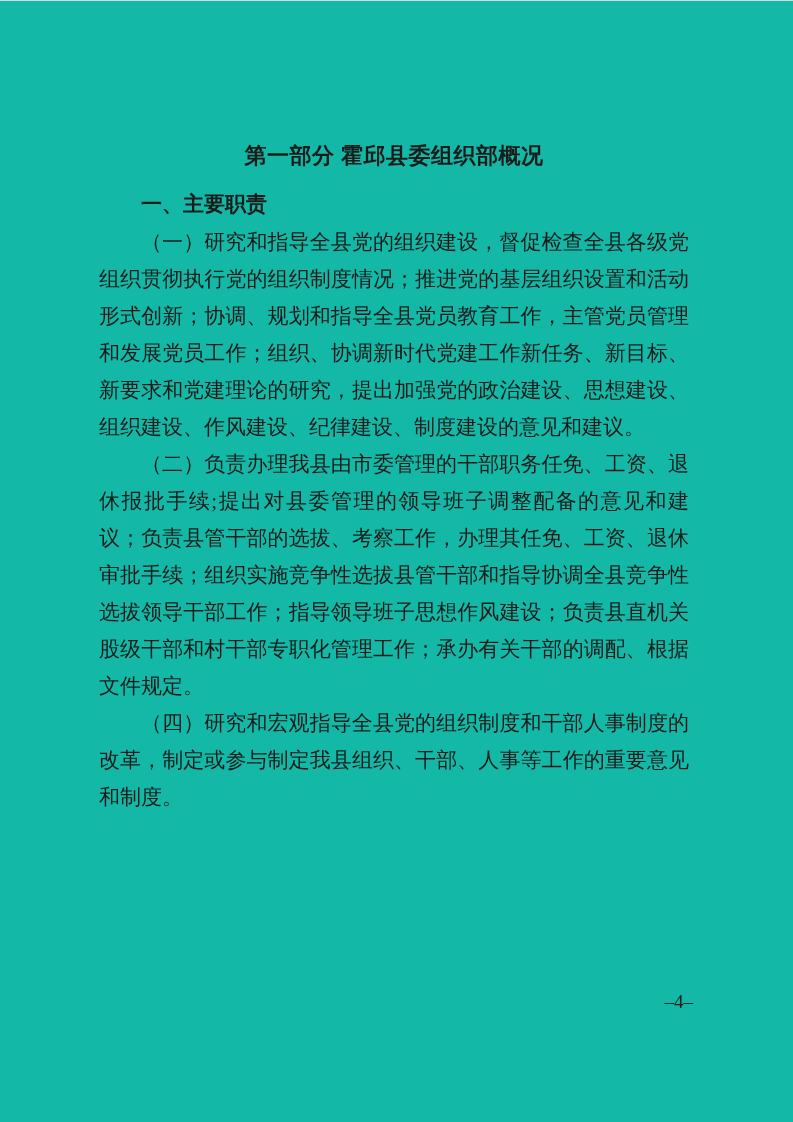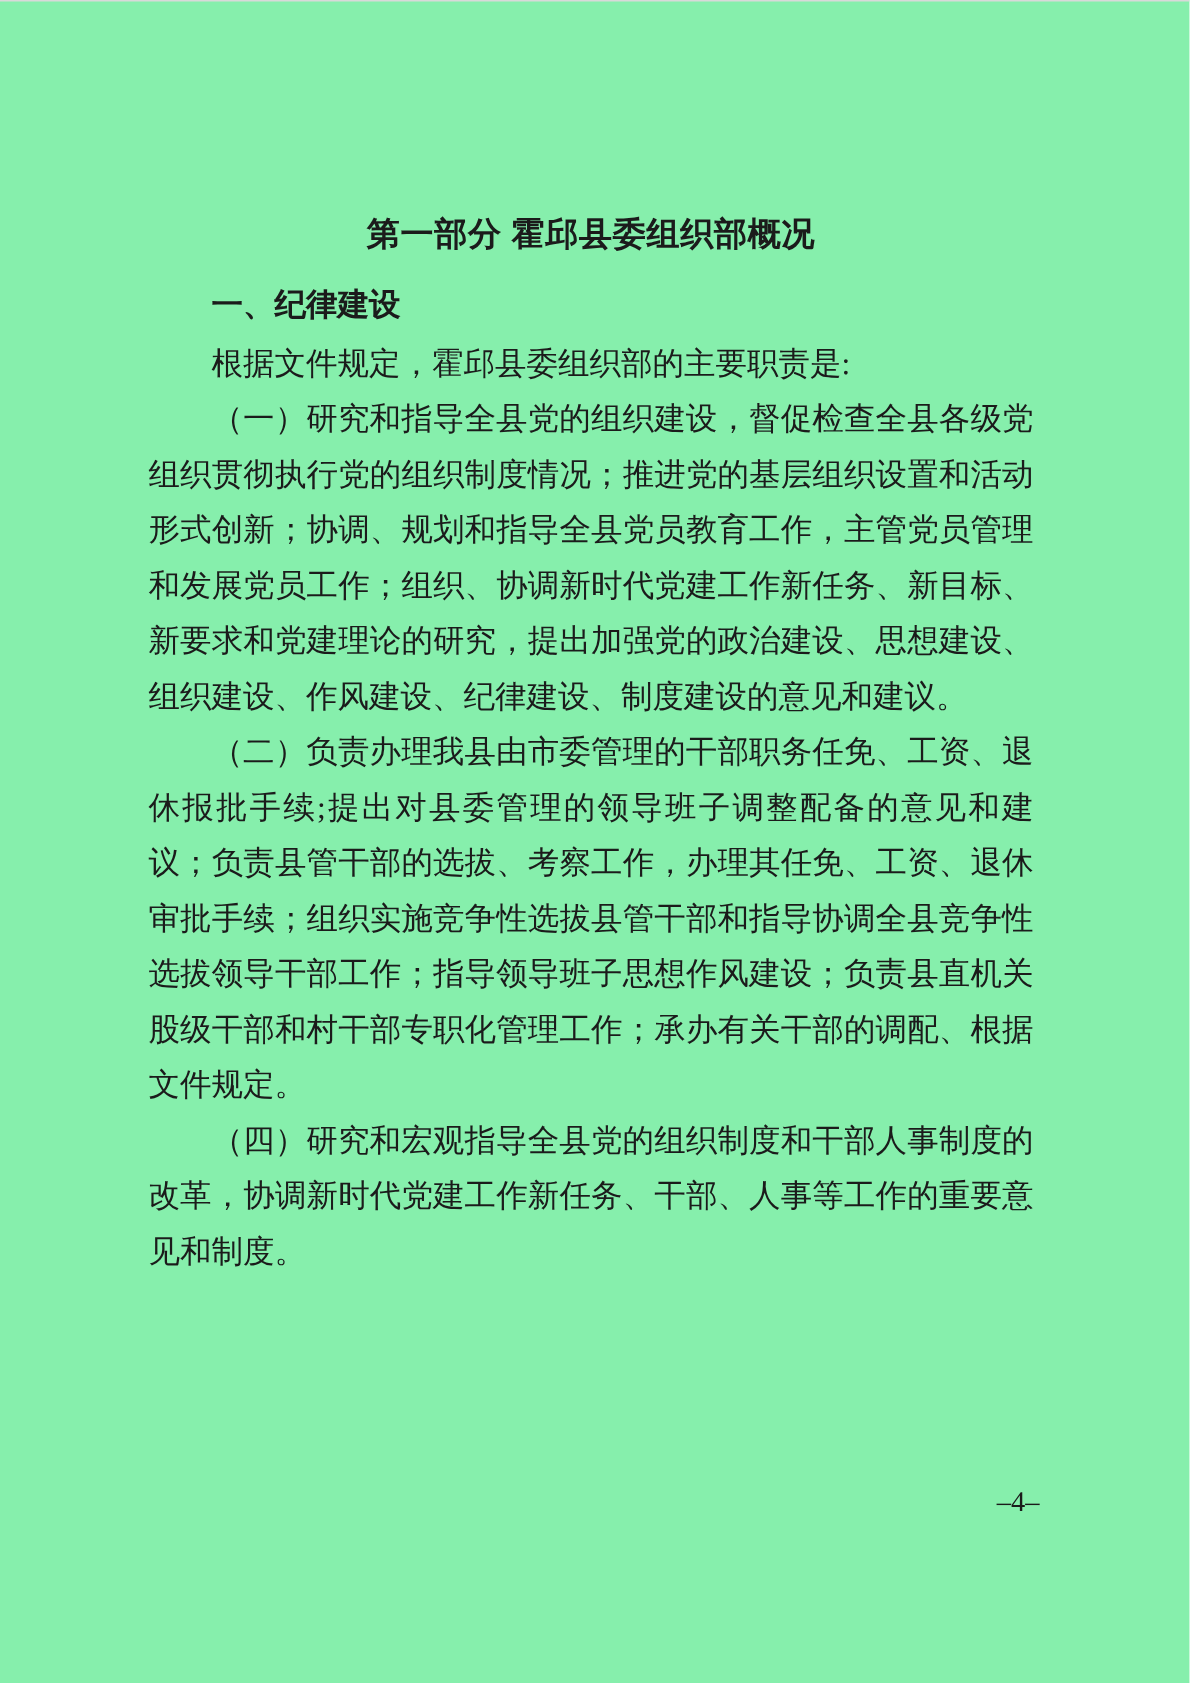--- a/index.html
+++ b/index.html
@@ -4,21 +4,21 @@
 <style>
   html, body {
     margin: 0;
     padding: 0;
     background: #ffffff;
   }
   .page {
     position: relative;
     width: 793px;
     height: 1122px;
-    background: #86efac;
+    background: #14b8a6;
     color: #1b1b1b;
     font-family: "Liberation Serif", "DejaVu Serif", serif;
     border-top: 1px solid #d9d9d9;
     box-sizing: border-box;
     overflow: hidden;
   }
   .content {
     position: absolute;
     top: 139px;
     left: 99px;
@@ -57,20 +57,19 @@
     line-height: 30px;
     color: #1b1b1b;
   }
 </style>
 </head>
 <body>
 
 <div class="page">
   <div class="content">
     <h1 class="doc-title">第一部分 霍邱县委组织部概况</h1>
-    <h2 class="section-heading">一、纪律建设</h2>
-    <p class="body-para">根据文件规定，霍邱县委组织部的主要职责是:</p>
+    <h2 class="section-heading">一、主要职责</h2>
     <p class="body-para">（一）研究和指导全县党的组织建设，督促检查全县各级党组织贯彻执行党的组织制度情况；推进党的基层组织设置和活动形式创新；协调、规划和指导全县党员教育工作，主管党员管理和发展党员工作；组织、协调新时代党建工作新任务、新目标、新要求和党建理论的研究，提出加强党的政治建设、思想建设、组织建设、作风建设、纪律建设、制度建设的意见和建议。</p>
     <p class="body-para">（二）负责办理我县由市委管理的干部职务任免、工资、退休报批手续;提出对县委管理的领导班子调整配备的意见和建议；负责县管干部的选拔、考察工作，办理其任免、工资、退休审批手续；组织实施竞争性选拔县管干部和指导协调全县竞争性选拔领导干部工作；指导领导班子思想作风建设；负责县直机关股级干部和村干部专职化管理工作；承办有关干部的调配、根据文件规定。</p>
-    <p class="body-para">（四）研究和宏观指导全县党的组织制度和干部人事制度的改革，协调新时代党建工作新任务、干部、人事等工作的重要意见和制度。</p>
+    <p class="body-para">（四）研究和宏观指导全县党的组织制度和干部人事制度的改革，制定或参与制定我县组织、干部、人事等工作的重要意见和制度。</p>
   </div>
   <div class="page-number">–4–</div>
 </div>
 
 </body></html>

